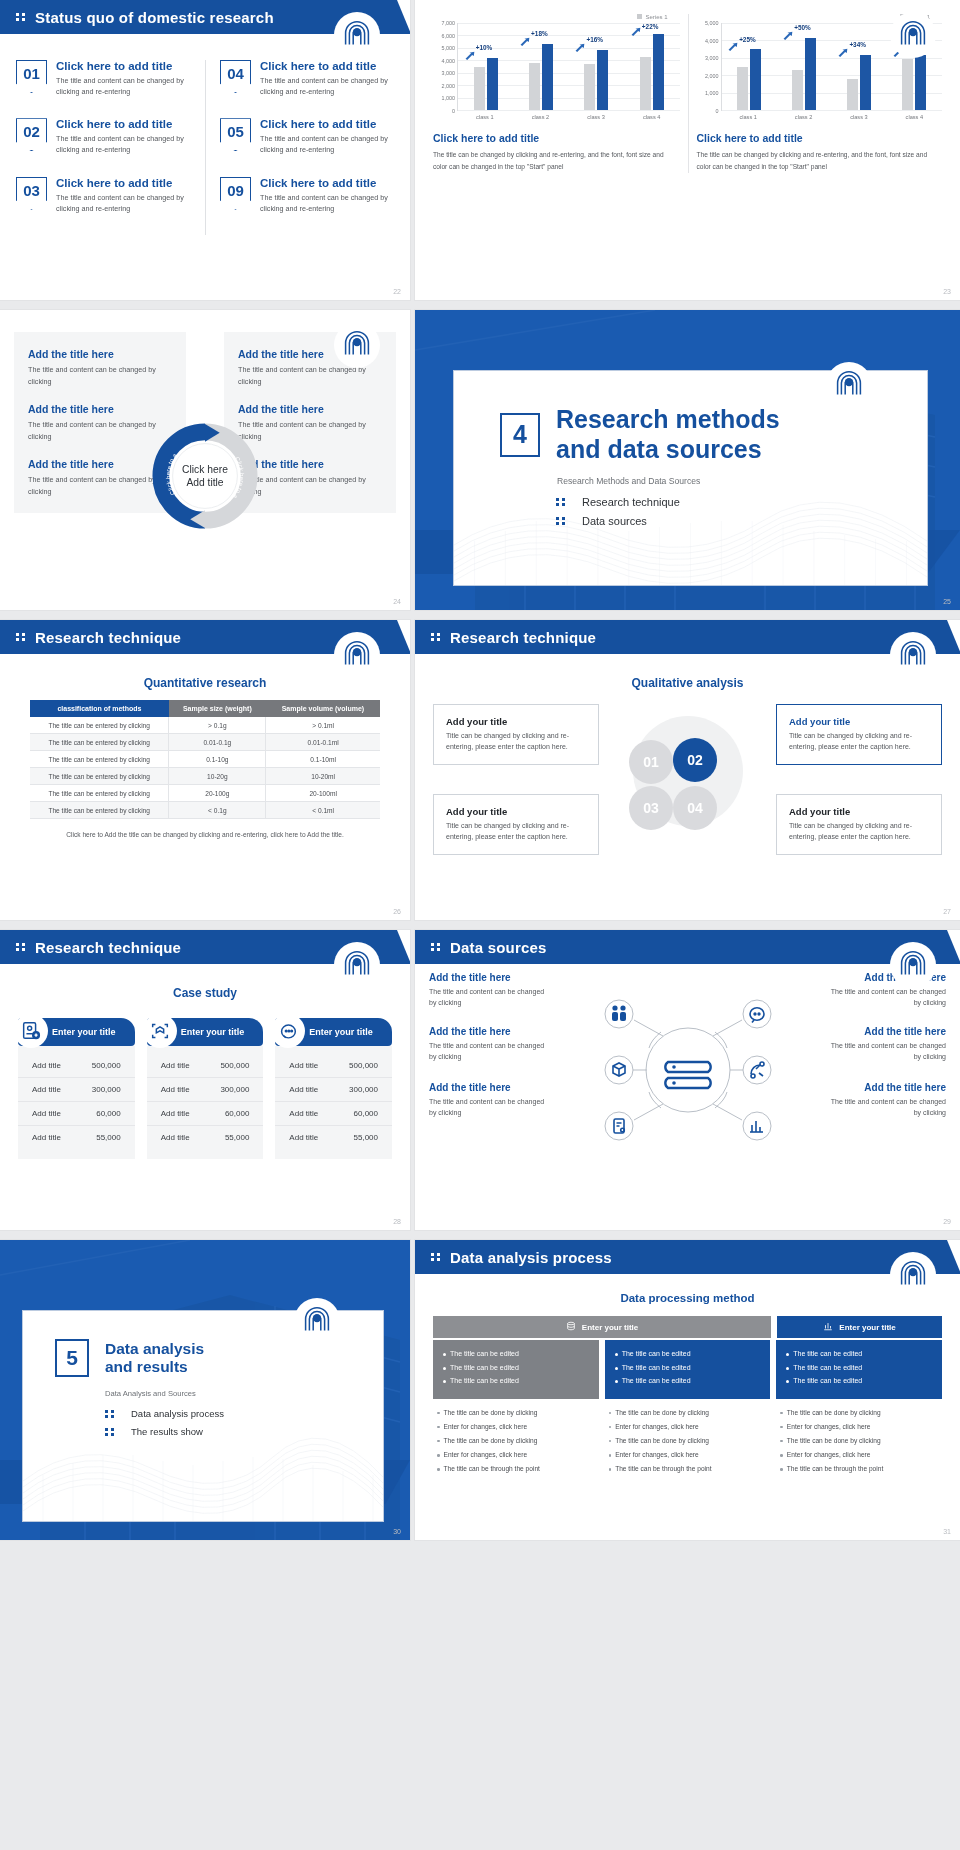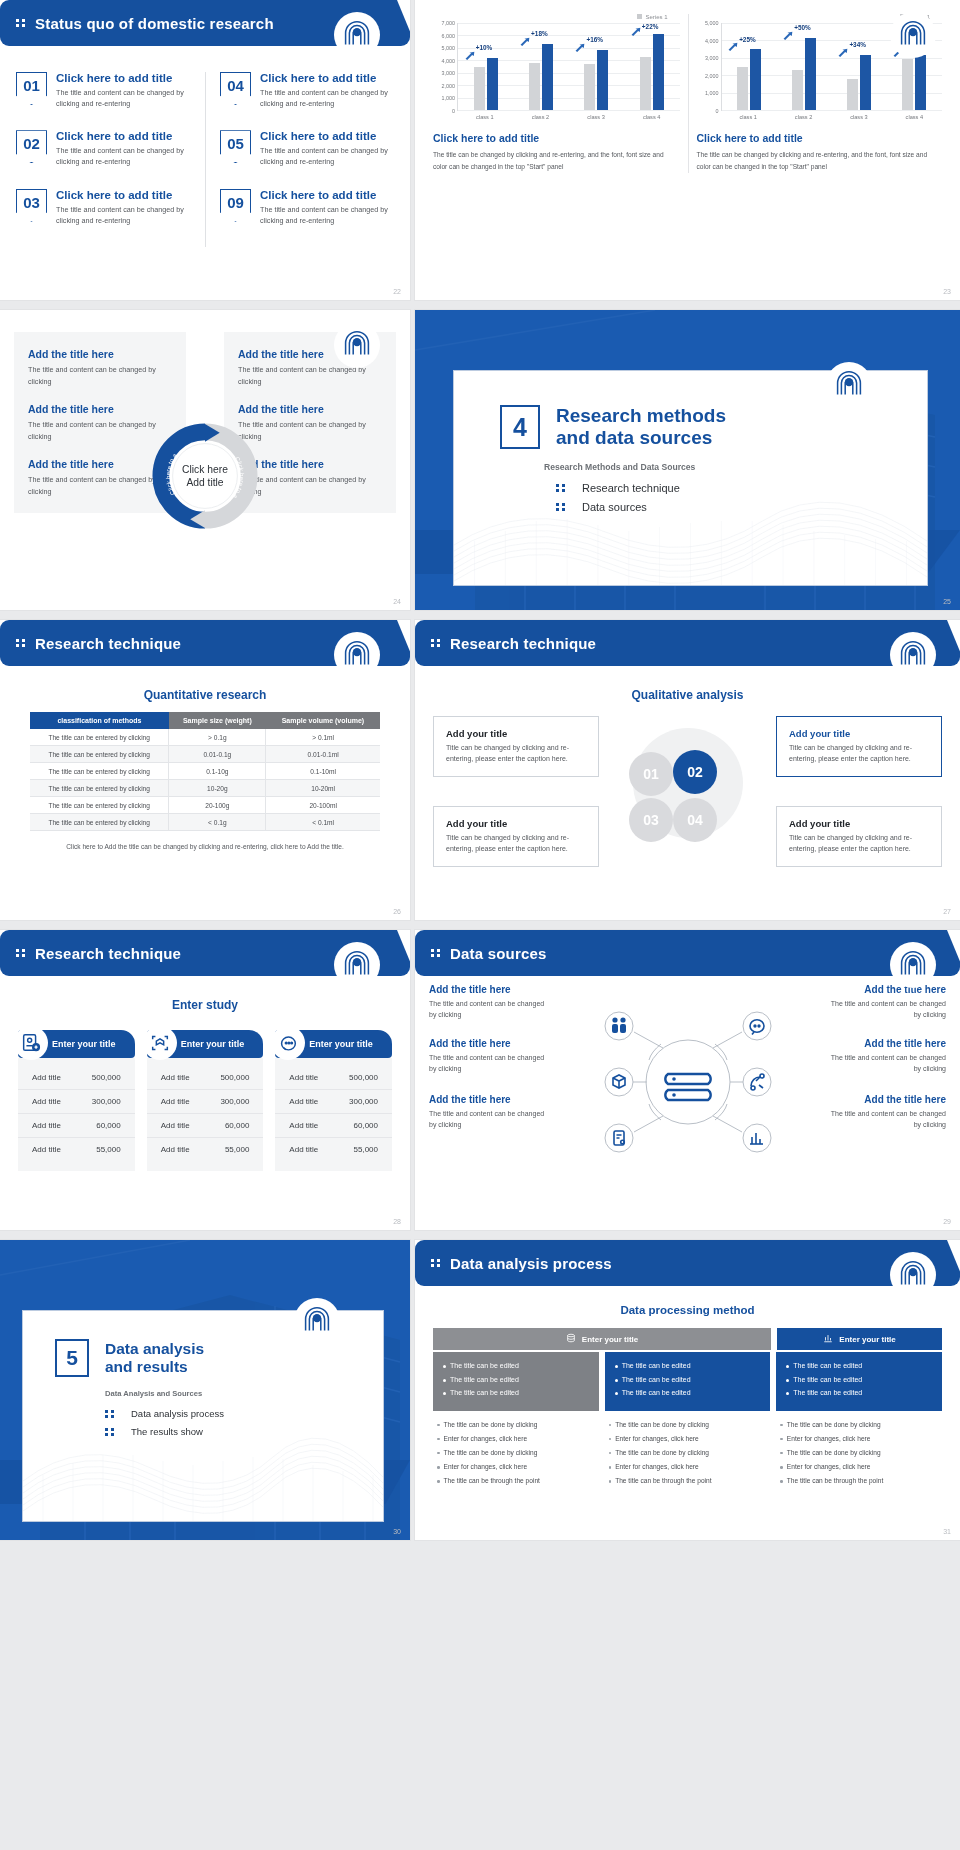--- a/index.html
+++ b/index.html
@@ -23,26 +23,25 @@
     overflow:hidden;
     margin-bottom:10px;
     box-shadow:0 0 0 1px #e2e3e5;
   }
   .slide.left  { width:410px; height:300px; }
   .slide.right { width:545px; height:300px; }
 
   
   .band {
     position:relative;
-    height:46px;
+    height:34px;
     background:#15509e;
     display:flex; align-items:center;
     padding-left:16px;
     color:#fff;
-    border-radius:9px;
   }
   .band::after{
     content:""; position:absolute; right:-1px; top:0;
     border-top:34px solid #fff;
     border-left:14px solid transparent;
   }
   .band h2 { font-size:15px; font-weight:bold; letter-spacing:.2px; white-space:nowrap;}
 
   
   .dotsg{ display:grid; grid-template-columns:3px 3px; grid-template-rows:3px 3px; gap:2px 3px; margin-right:10px;}
@@ -104,22 +103,22 @@
   .cover{ position:absolute; inset:0; background:#1a5bb0; overflow:hidden;}
   .cover .bldg{ position:absolute; inset:0; opacity:.5;}
   .cover .notch{ position:absolute; left:0; bottom:36px; width:100%; height:44px;
      background:#1550a0; clip-path:polygon(0 0,100% 0,94% 100%,0 100%); opacity:.75;}
   .card{ position:absolute; left:38px; top:60px; right:32px; bottom:24px; background:#fff;
       border:1px solid #bccbe0; padding:34px 0 0 46px; overflow:hidden;}
   .card .wave{position:absolute;left:0;bottom:0;width:100%;height:110px;opacity:.55;}
   .cv-row{ display:flex; align-items:center; gap:16px; position:relative; z-index:2;}
   .cv-num{ width:40px;height:44px;border:2px solid #15509e;color:#15509e;font-size:25px;font-weight:bold;
      display:flex;align-items:center;justify-content:center;}
-  .cv-h{ color:#15509e; font-size:19px; font-weight:bold; line-height:1.18;}
-  .cv-sub{ color:#6d7176;font-size:8.6px;font-weight:bold;margin:12px 0 10px 44px;position:relative;z-index:2;}
+  .cv-h{ color:#15509e; font-size:25px; font-weight:bold; line-height:1.18;}
+  .cv-sub{ color:#6d7176;font-size:8.6px;font-weight:normal;margin:12px 0 10px 57px;position:relative;z-index:2;}
   .cv-li{ display:flex;align-items:center;gap:7px;margin:0 0 7px 56px;color:#2e3237;font-size:11px;position:relative;z-index:2;}
 
   
   .sec-t{ text-align:center;color:#15509e;font-size:12px;font-weight:bold;margin:22px 0 10px;}
   table{ border-collapse:collapse; width:350px; margin:0 auto; font-size:6.6px;}
   th{ padding:5px 4px; color:#fff; font-size:7px; font-weight:bold;}
   th.k{ background:#15509e;}
   th.g{ background:#76787c;}
   td{ padding:4.5px 4px; text-align:center; color:#4a4d52; border-bottom:1px solid #e3e5e8;}
   td.l{ border-right:1px solid #e3e5e8;}
@@ -650,21 +649,21 @@
     <div class="emblem" style="right:30px;top:12px;">
       <svg viewBox="0 0 40 40">
           <g fill="none" stroke="#15509e" stroke-width="1.6">
         <path d="M8 30 V18 A12 12 0 0 1 32 18 V30"></path>
             <path d="M12 30 V18 A8 8 0 0 1 28 18 V30"></path>
         <path d="M16 30 V18.5 A4 4 0 0 1 24 18.5 V30"></path>
           </g>
         <circle cx="20" cy="17" r="4.4" fill="#15509e"></circle>
         </svg>
     </div>
-    <div class="sec-t">Enter study</div>
+    <div class="sec-t">Case study</div>
     <div class="cs-wrap">
       <div class="cs">
         <div class="cs-h">
           <span class="cs-ic">
             <svg viewBox="0 0 24 24" fill="none" stroke="#15509e" stroke-width="1.6">
                 <rect x="4" y="3" width="13" height="17" rx="1.5"></rect>
                 <circle cx="10.5" cy="9" r="2.2"></circle>
                 <path d="M7 15h7"></path>
                 <circle cx="17.5" cy="16.5" r="3.6" fill="#15509e"></circle>
                 <path d="M17.5 14.8v3.4M15.8 16.5h3.4" stroke="#fff"></path>

